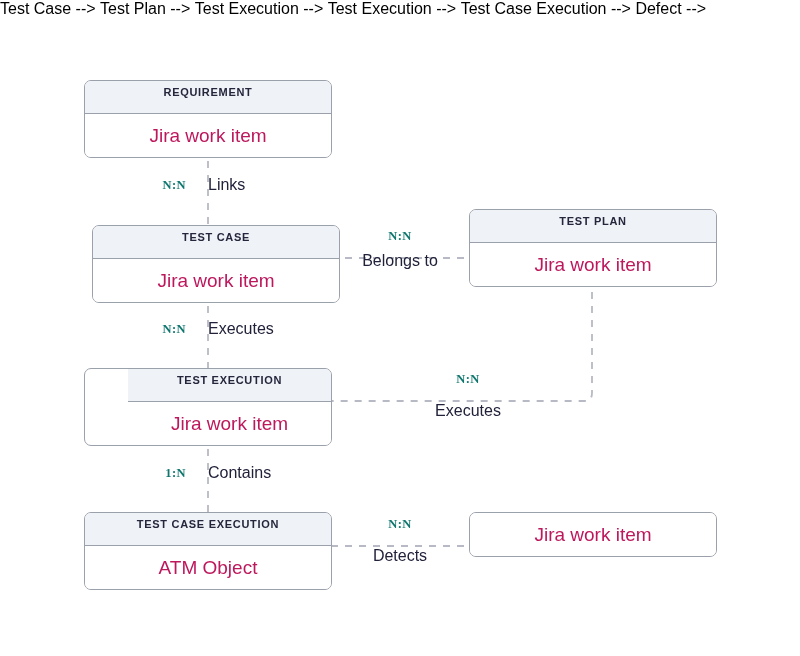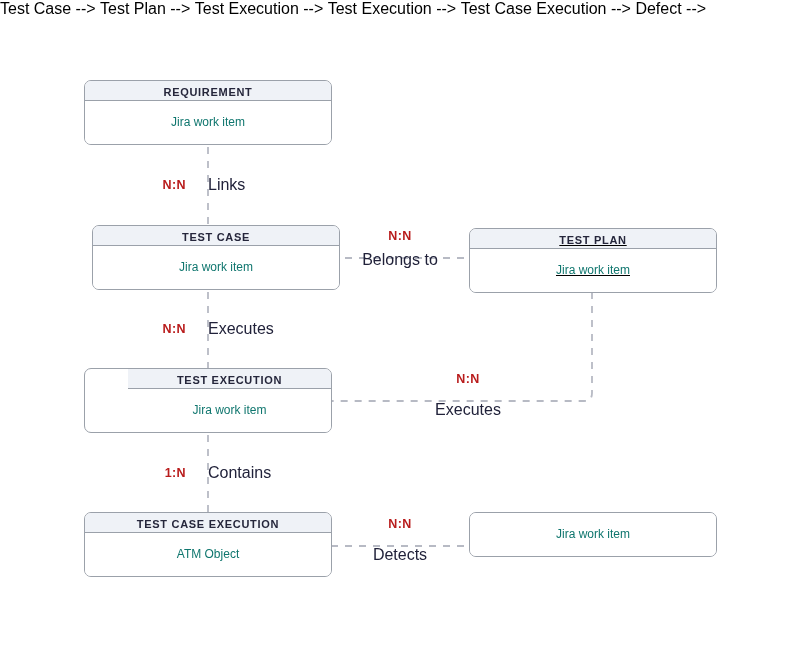--- a/index.html
+++ b/index.html
@@ -38,53 +38,54 @@
     z-index: 2;
     box-sizing: border-box;
     width: 248px;
     border: 1.4px solid #9ba1aa;
     border-radius: 7px;
     background: #ffffff;
     overflow: hidden;
   }
   .entity-header {
     box-sizing: border-box;
-    height: 20px;
+    height: 33px;
     line-height: 23px;
     background: #eff2f7;
     border-bottom: 1.4px solid #9ba1aa;
     text-align: center;
     font-size: 11px;
     font-weight: bold;
     letter-spacing: 0.7px;
     color: #25263b;
     white-space: nowrap;
   }
   .entity-body {
     box-sizing: border-box;
     height: 43px;
     line-height: 43px;
     text-align: center;
-    font-size: 12px;
-    color: #0f766e;
+    font-size: 19px;
+    color: #be185d;
     background: #ffffff;
     white-space: nowrap;
   }
 
   
   .rel {
     position: absolute;
     z-index: 3;
     white-space: nowrap;
   }
   .rel-card {
     font-size: 12.5px;
     font-weight: bold;
     letter-spacing: 0.4px;
-    color: #b91c1c;
+    color: #0f766e;
+    font-family: Liberation Serif, serif;
   }
   .rel-name {
     font-size: 16px;
     color: #21223a;
   }
   .rel-v {           
     display: flex;
     align-items: center;
   }
   .rel-v .rel-card { text-align: right; }
@@ -120,21 +121,21 @@
   <div class="entity" style="left:84px; top:80px;">
     <div class="entity-header">REQUIREMENT</div>
     <div class="entity-body">Jira work item</div>
   </div>
 
   <div class="entity" style="left:92px; top:225px;">
     <div class="entity-header">TEST CASE</div>
     <div class="entity-body">Jira work item</div>
   </div>
 
-  <div class="entity" style="left:469px; top:228px;text-decoration:underline;">
+  <div class="entity" style="left:469px; top:209px;">
     <div class="entity-header">TEST PLAN</div>
     <div class="entity-body">Jira work item</div>
   </div>
 
   <div class="entity" style="left:84px; top:368px;padding-left:43px;">
     <div class="entity-header">TEST EXECUTION</div>
     <div class="entity-body">Jira work item</div>
   </div>
 
   <div class="entity" style="left:84px; top:512px;">

